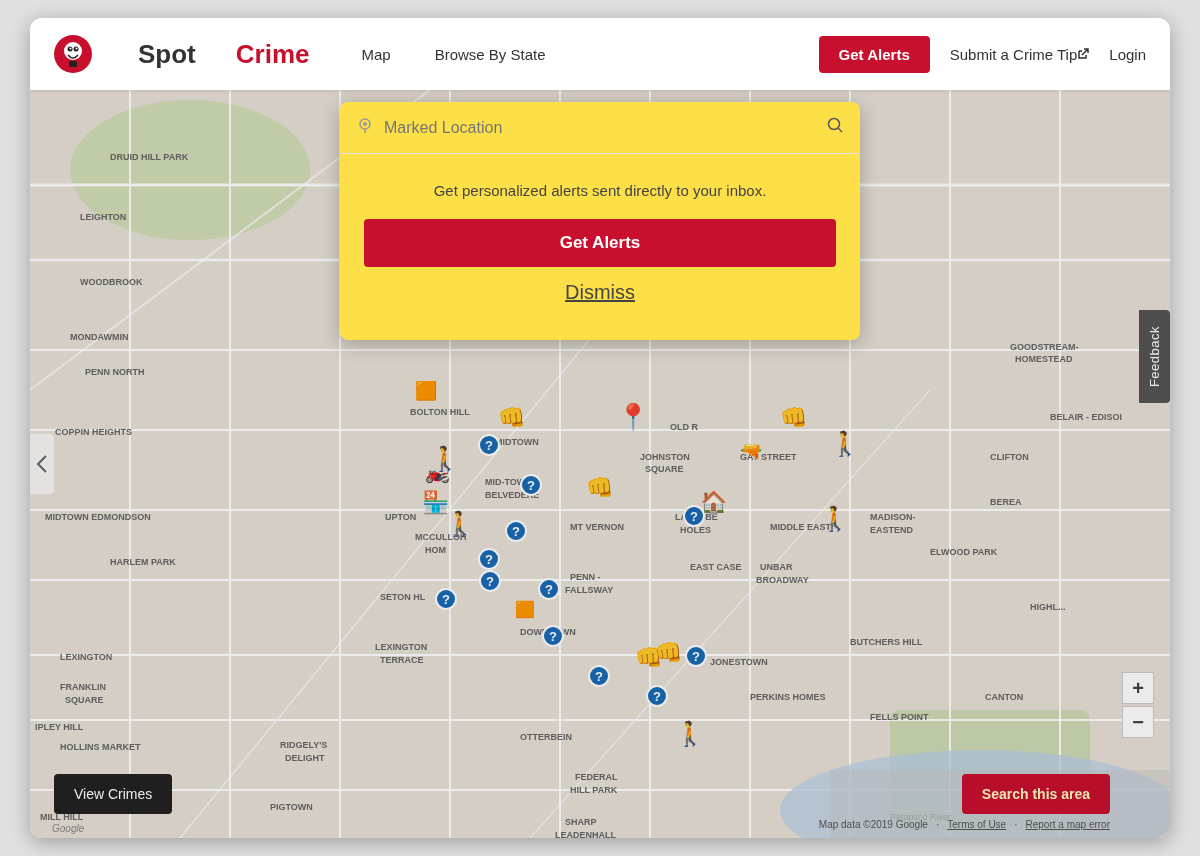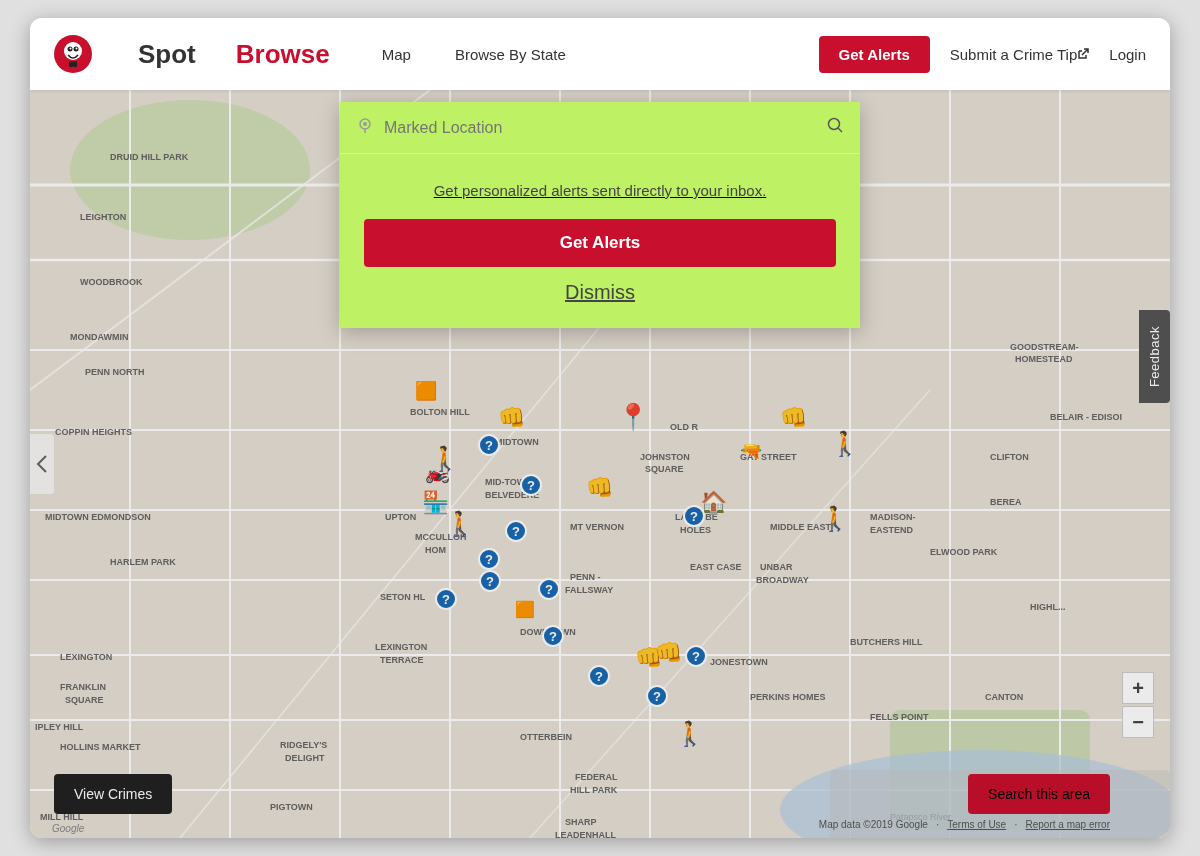--- a/index.html
+++ b/index.html
@@ -107,22 +107,22 @@
       position: absolute;
       top: 0; left: 0; right: 0; bottom: 0;
       background: rgba(0,0,0,0.08);
       z-index: 10;
       display: flex;
       justify-content: center;
       align-items: flex-start;
       padding-top: 12px;
     }
     .popup-card {
-      background: #bef264;
-      border-radius: 0;
+      background: #fde047;
+      border-radius: 8px;
       box-shadow: 0 4px 20px rgba(0,0,0,0.25);
       width: 520px;
       padding: 0;
       overflow: hidden;
     }
     .popup-search-bar {
       display: flex;
       align-items: center;
       padding: 14px 16px;
       border-bottom: 1px solid #e0e0e0;
@@ -141,23 +141,22 @@
       background: transparent;
     }
     .popup-search-btn {
       background: none;
       border: none;
       cursor: pointer;
       color: #555;
       font-size: 18px;
     }
     .popup-body {
-      padding: 28px 24px 24px;
+      padding: 28px 24px 36px;
       text-align: center;
-      text-decoration: underline;
     }
     .popup-description {
       font-size: 15px;
       color: #444;
       margin-bottom: 20px;
     }
     .btn-popup-alerts {
       background: #c8102e;
       color: #fff;
       border: none;
@@ -213,27 +212,28 @@
       font-size: 14px;
       cursor: pointer;
       z-index: 5;
     }
     
     .btn-search-area {
       position: absolute;
       bottom: 24px;
       right: 60px;
       background: #c8102e;
-      color: #000000;
+      color: #fef9c3;
       border: none;
       padding: 12px 20px;
       border-radius: 4px;
       font-size: 14px;
       cursor: pointer;
       z-index: 5;
+      font-weight: bold;
     }
     .feedback-wrapper {
       position: absolute;
       right: 0;
       top: 220px;
       z-index: 5;
     }
     .feedback-inner {
       background: #555;
       color: #fff;
@@ -323,21 +323,21 @@
         <circle cx="19" cy="16" r="9" fill="#fff"></circle>
         <circle cx="16" cy="14" r="2.5" fill="#222"></circle>
         <circle cx="22" cy="14" r="2.5" fill="#222"></circle>
         <circle cx="16.5" cy="13.5" r="1" fill="#fff"></circle>
         <circle cx="22.5" cy="13.5" r="1" fill="#fff"></circle>
         <path d="M14 20 Q19 26 24 20" fill="none" stroke="#222" stroke-width="1.5"></path>
         <rect x="15" y="26" width="4" height="6" rx="1" fill="#222"></rect>
         <rect x="19" y="26" width="4" height="6" rx="1" fill="#222"></rect>
       </svg>
       <span class="logo-text">
-        <span style="color:#333">Spot</span><span style="color:#c8102e">Browse</span>
+        <span style="color:#333">Spot</span><span style="color:#c8102e">Crime</span>
       </span>
     </div>
     <div class="nav-links">
       <a class="nav-link">Map</a>
       <a class="nav-link">Browse By State</a>
     </div>
     <div class="nav-right">
       <button class="btn-get-alerts">Get Alerts</button>
       <span class="nav-link-external">
         <span>Submit a Crime Tip</span>

